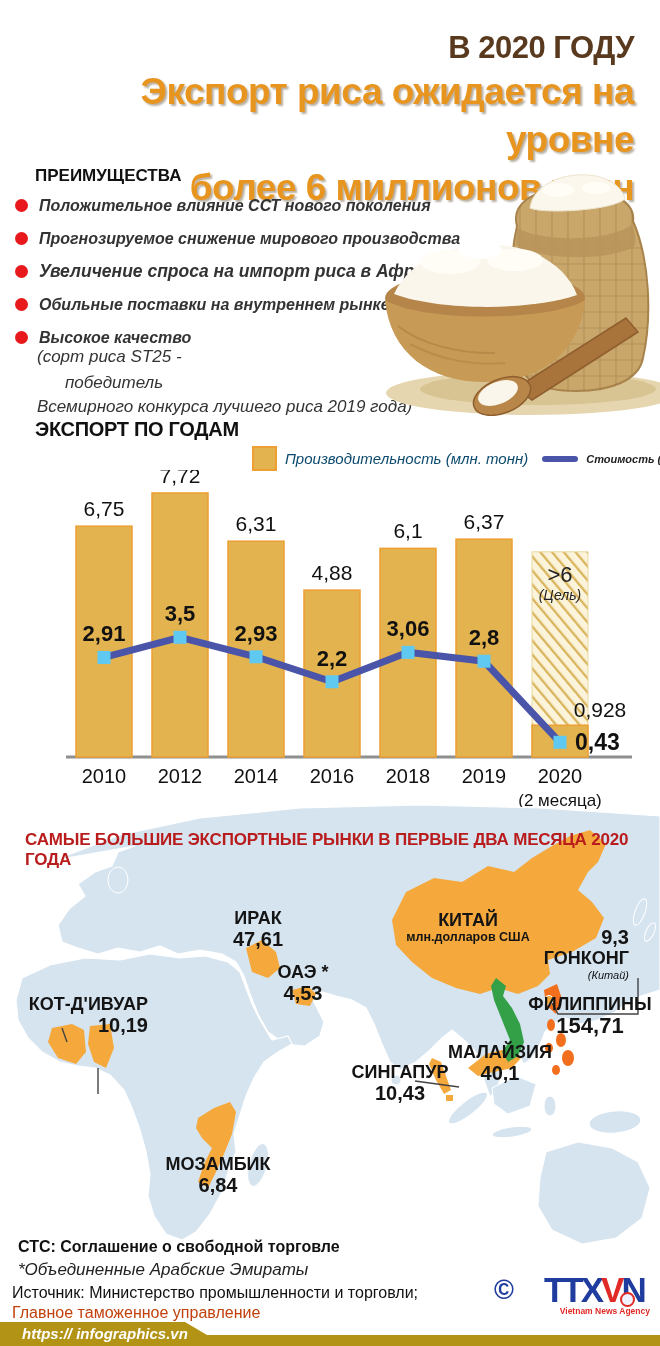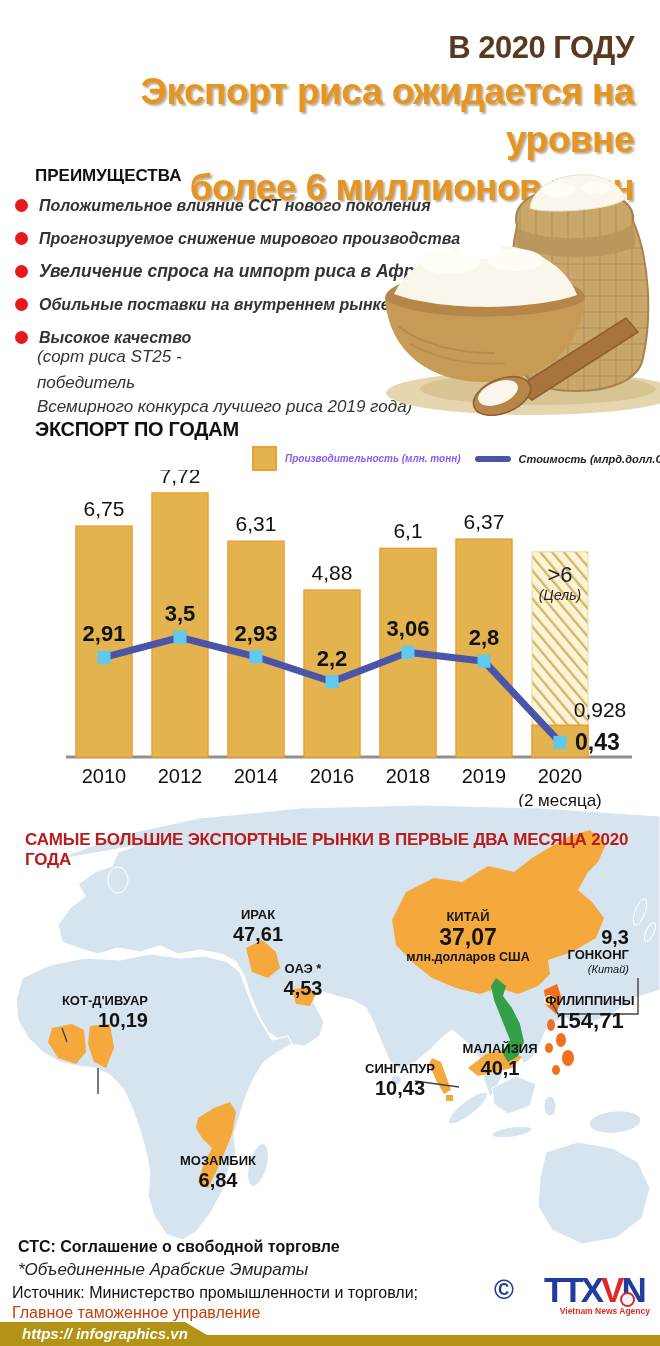--- a/index.html
+++ b/index.html
@@ -13,47 +13,47 @@
          text-shadow:2px 2px 2px rgba(70,45,10,.38);}
 
   
   .adv-head{position:absolute;left:35px;top:166px;font-size:17px;font-weight:bold;color:#111;}
   .adv-list{position:absolute;left:15px;top:196px;width:470px;}
   .adv-item{display:flex;align-items:flex-start;margin-bottom:14px;font-size:16px;font-weight:bold;
             font-style:italic;color:#333;line-height:19px;}
   .adv-item.big{font-size:17.5px;}
   .dot{flex:0 0 13px;width:13px;height:13px;border-radius:50%;background:#e8191c;margin:3px 11px 0 0;}
   .adv-note{position:absolute;left:37px;width:430px;font-size:17px;font-style:italic;color:#333;line-height:25px;}
-  .n1{top:344px;} .n2{top:370px;} .n3{top:394px;}
+  .n1{top:344px;} .n2{top:370px;margin-left:28px;} .n3{top:394px;}
 
   
   .rice-art{position:absolute;right:0;top:148px;width:280px;height:268px;}
 
   
   .chart-head{position:absolute;left:35px;top:418px;font-size:20px;font-weight:bold;color:#111;letter-spacing:-0.3px;}
   .legend{position:absolute;left:252px;top:446px;display:flex;align-items:center;gap:8px;white-space:nowrap;}
   .lg-sq{width:21px;height:21px;background:#e2b34e;border:2px solid #ee9f33;}
-  .lg-lab1{font-size:10px;font-style:italic;font-weight:bold;color:#8b5cf6;}
+  .lg-lab1{font-size:15px;font-style:italic;font-weight:normal;color:#0c4a6e;}
   .lg-line{width:36px;height:6px;border-radius:3px;background:#4a54a8;margin-left:6px;}
   .lg-lab2{font-size:11px;font-style:italic;font-weight:bold;color:#222;}
   #chart-svg{position:absolute;left:0;top:470px;width:660px;height:350px;}
   #chart-svg text{font-family:"Liberation Sans",sans-serif;}
   .bar-lbl{font-size:21px;fill:#111;}
   .line-lbl{font-size:22px;font-weight:bold;fill:#111;}
   .line-lbl-last{font-size:23px;font-weight:bold;fill:#111;}
   .x-lbl{font-size:20px;fill:#111;}
   .x-note{font-size:17px;fill:#111;}
   .target-lbl{font-size:22px;fill:#222;}
   .target-sub{font-size:14px;font-style:italic;fill:#222;}
 
   
   #map-svg{position:absolute;left:0;top:800px;width:660px;height:446px;}
   .map-head{position:absolute;left:25px;top:830px;width:625px;font-size:17px;font-weight:bold;color:#b91c1c;letter-spacing:-0.2px;}
   .map-lbl{position:absolute;text-align:center;color:#141414;line-height:1.12;}
-  .mname{font-size:13px;font-weight:bold;}
+  .mname{font-size:18px;font-weight:bold;}
   .mval{font-size:20px;font-weight:bold;}
   .munit{font-size:12.5px;font-weight:bold;}
   .mnote{font-size:11px;font-style:italic;}
   .lbl-iraq{left:203px;top:908px;width:110px;}
   .lbl-uae{left:258px;top:962px;width:90px;}
   .lbl-china{left:388px;top:910px;width:160px;}
   .lbl-china .mval{font-size:23px;}
   .lbl-hongkong{left:533px;top:926px;width:96px;text-align:right;}
   .lbl-cotedivoire{left:18px;top:994px;width:130px;text-align:right;}
   .lbl-ghana{left:28px;top:1096px;width:100px;}
@@ -265,21 +265,20 @@
   <div class="map-lbl lbl-iraq">
     <div class="mname">ИРАК</div>
     <div class="mval">47,61</div>
   </div>
   <div class="map-lbl lbl-uae">
     <div class="mname">ОАЭ *</div>
     <div class="mval">4,53</div>
   </div>
   <div class="map-lbl lbl-china">
     <div class="mname">КИТАЙ</div>
-    <div class="mval">37,07</div>
     <div class="munit">млн.долларов США</div>
   </div>
   <div class="map-lbl lbl-hongkong">
     <div class="mval">9,3</div>
     <div class="mname">ГОНКОНГ</div>
     <div class="mnote">(Китай)</div>
   </div>
   <div class="map-lbl lbl-cotedivoire">
     <div class="mname">КОТ-Д'ИВУАР</div>
     <div class="mval">10,19</div>

